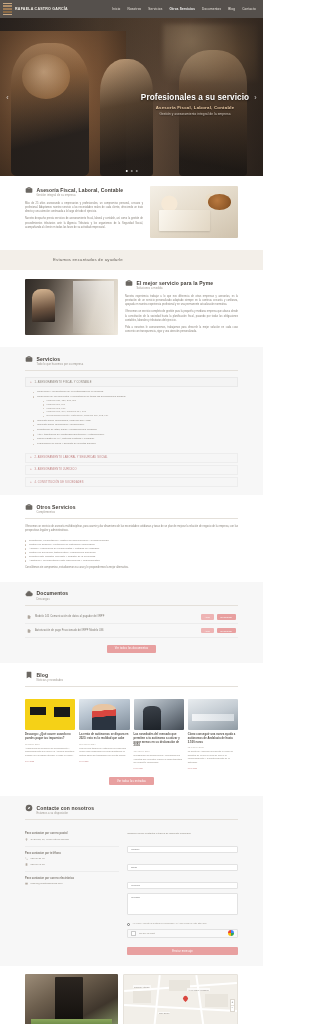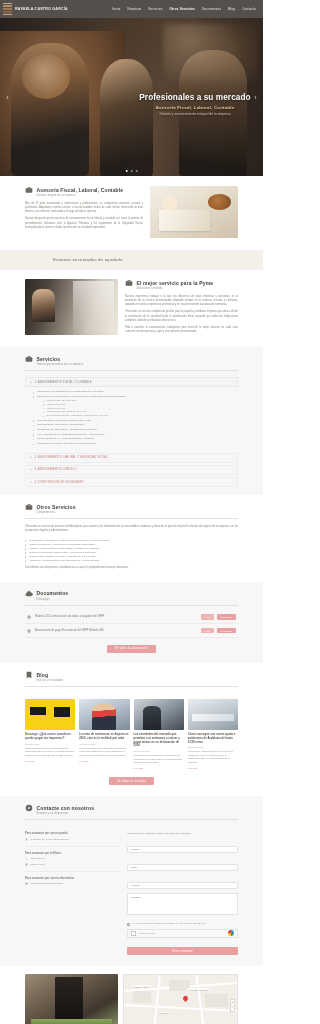--- a/index.html
+++ b/index.html
@@ -411,21 +411,21 @@
     <div class="blur-a"></div>
     <div class="fig-left"></div>
     <div class="fig-mid"></div>
     <div class="fig-right"></div>
     <div class="bokeh"></div>
     <div class="vignette"></div>
   </div>
   <div class="hero-arrow left">‹</div>
   <div class="hero-arrow right">›</div>
   <div class="hero-overlay-box">
-    <div class="hero-title">Profesionales a su mercado</div>
+    <div class="hero-title">Profesionales a su servicio</div>
     <div class="hero-sub">Asesoría Fiscal, Laboral, Contable</div>
     <div class="hero-sub2">Gestión y asesoramiento integral de la empresa</div>
   </div>
   <div class="hero-dots">
     <i class="on"></i>
     <i></i>
     <i></i>
   </div>
 </section>
 

